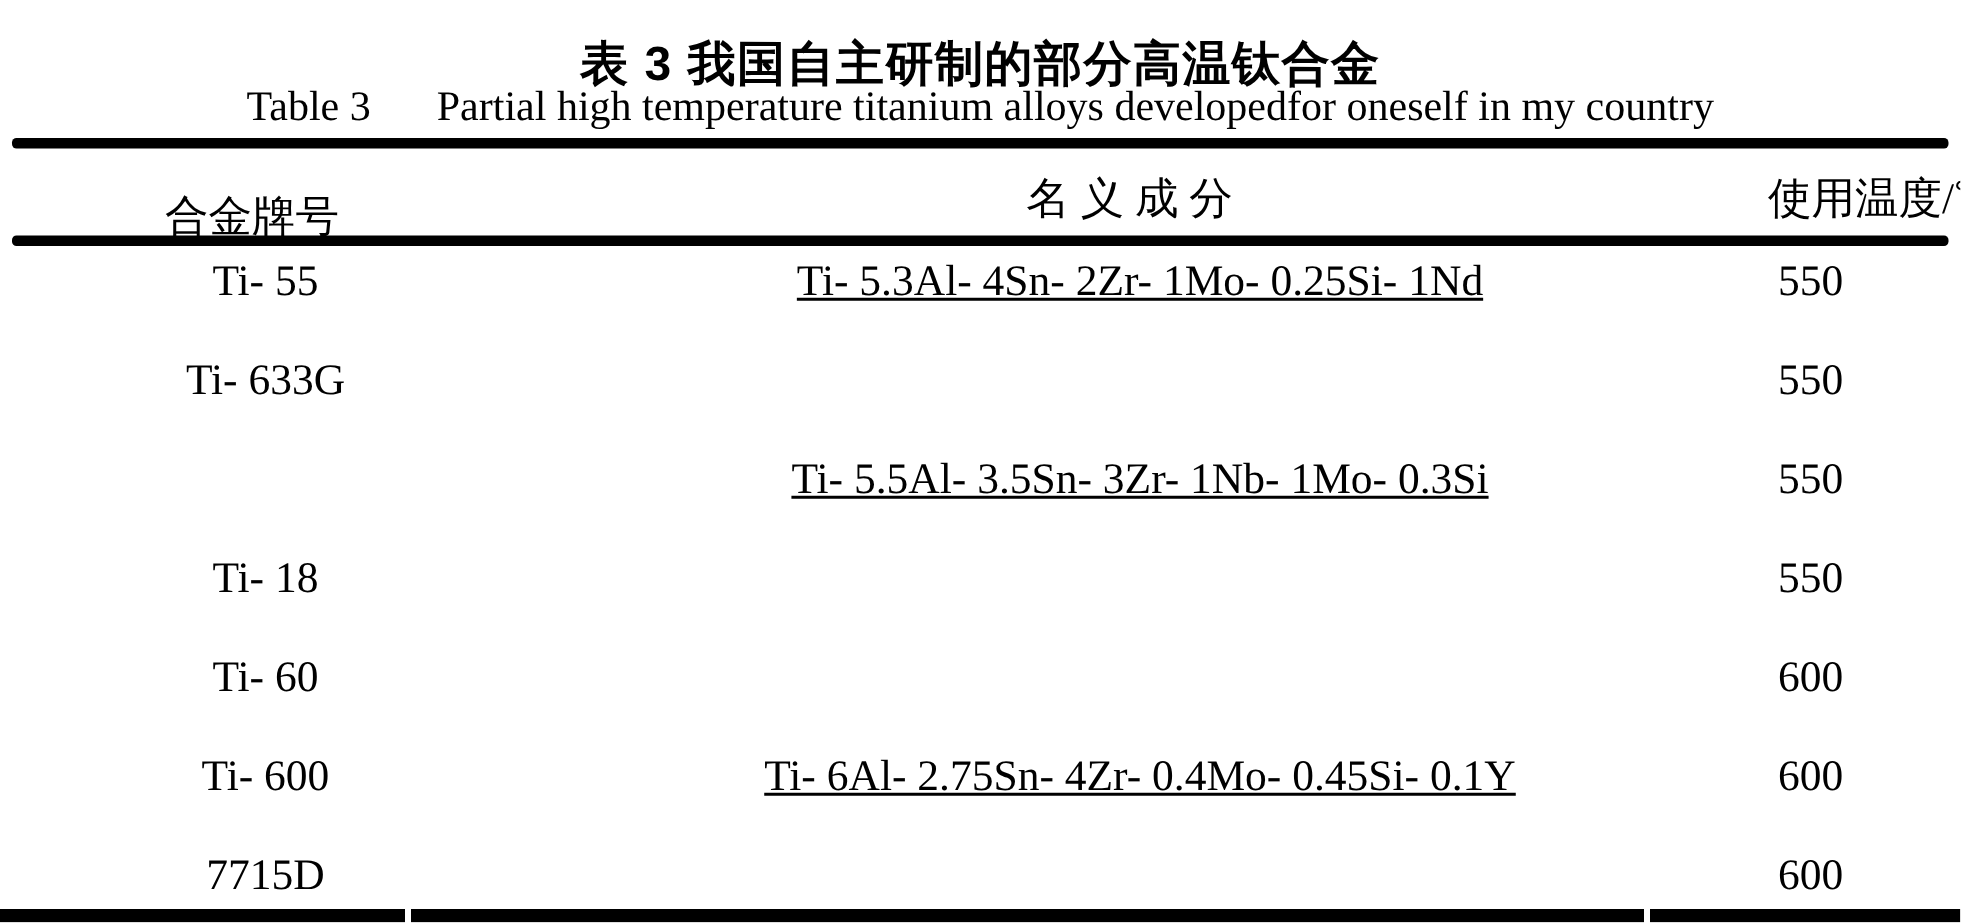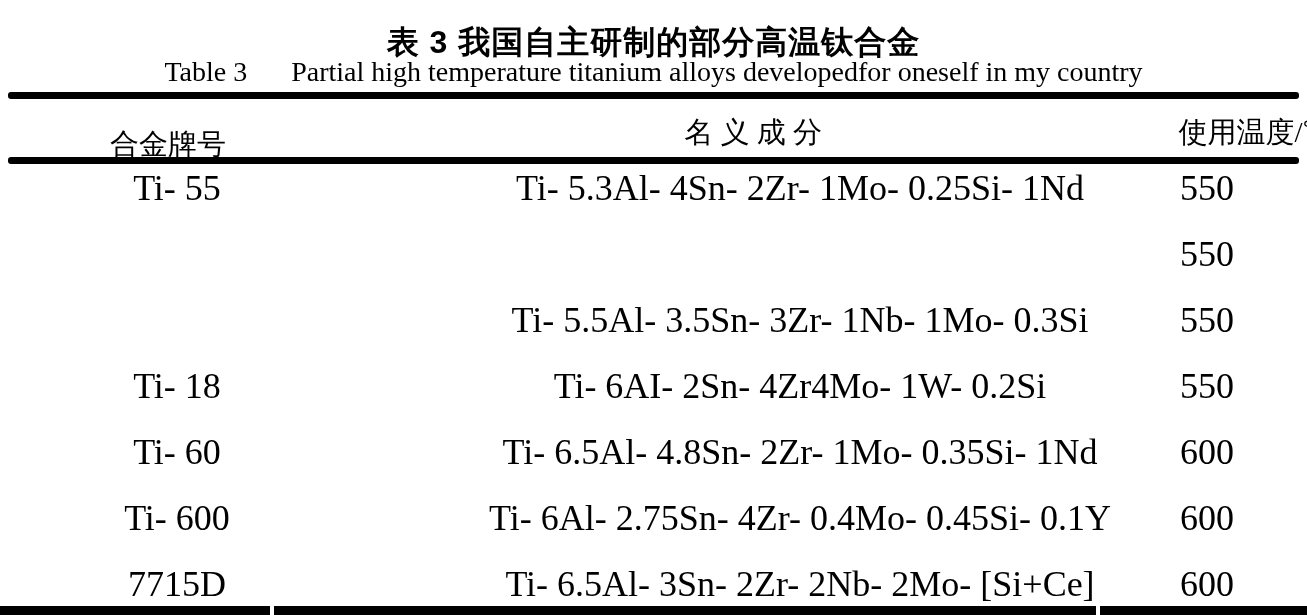--- a/index.html
+++ b/index.html
@@ -56,25 +56,25 @@
   .hdr-temp  { left: 1254px; }
   .rows {
     position: absolute;
     top: 155px;
     left: 0;
     width: 100%;
   }
   .row {
     position: relative;
     height: 66px;
-    font-size: 36px;
+    font-size: 29px;
   }
   .row .cellpos { top: 50%; transform: translate(-50%, -50%); }
   .cell-grade { left: 177px; }
-  .cell-comp  { left: 800px; }
+  .cell-comp  { left: 760px; text-decoration: underline; }
   .cell-temp  { left: 1207px; }
   .bottom-rule {
     position: absolute;
     bottom: 0;
     height: 9px;
     background: #000000;
   }
   .seg1 { left: 0; width: 270px; }
   .seg2 { left: 274px; width: 822px; }
   .seg3 { left: 1100px; width: 207px; }
@@ -100,44 +100,42 @@
 
   <div class="rule rule-mid"></div>
 
   <div class="rows">
     <div class="row">
       <span class="cellpos cell-grade">Ti- 55</span>
       <span class="cellpos cell-comp">Ti- 5.3Al- 4Sn- 2Zr- 1Mo- 0.25Si- 1Nd</span>
       <span class="cellpos cell-temp">550</span>
     </div>
     <div class="row">
+      <span class="cellpos cell-grade">Ti- 633G</span>
       <span class="cellpos cell-temp">550</span>
     </div>
     <div class="row">
       <span class="cellpos cell-comp">Ti- 5.5Al- 3.5Sn- 3Zr- 1Nb- 1Mo- 0.3Si</span>
       <span class="cellpos cell-temp">550</span>
     </div>
     <div class="row">
       <span class="cellpos cell-grade">Ti- 18</span>
-      <span class="cellpos cell-comp">Ti- 6AI- 2Sn- 4Zr4Mo- 1W- 0.2Si</span>
       <span class="cellpos cell-temp">550</span>
     </div>
     <div class="row">
       <span class="cellpos cell-grade">Ti- 60</span>
-      <span class="cellpos cell-comp">Ti- 6.5Al- 4.8Sn- 2Zr- 1Mo- 0.35Si- 1Nd</span>
       <span class="cellpos cell-temp">600</span>
     </div>
     <div class="row">
       <span class="cellpos cell-grade">Ti- 600</span>
       <span class="cellpos cell-comp">Ti- 6Al- 2.75Sn- 4Zr- 0.4Mo- 0.45Si- 0.1Y</span>
       <span class="cellpos cell-temp">600</span>
     </div>
     <div class="row">
       <span class="cellpos cell-grade">7715D</span>
-      <span class="cellpos cell-comp">Ti- 6.5Al- 3Sn- 2Zr- 2Nb- 2Mo- [Si+Ce]</span>
       <span class="cellpos cell-temp">600</span>
     </div>
   </div>
 
   <div class="bottom-rule seg1"></div>
   <div class="bottom-rule seg2"></div>
   <div class="bottom-rule seg3"></div>
 
 </div>
 

